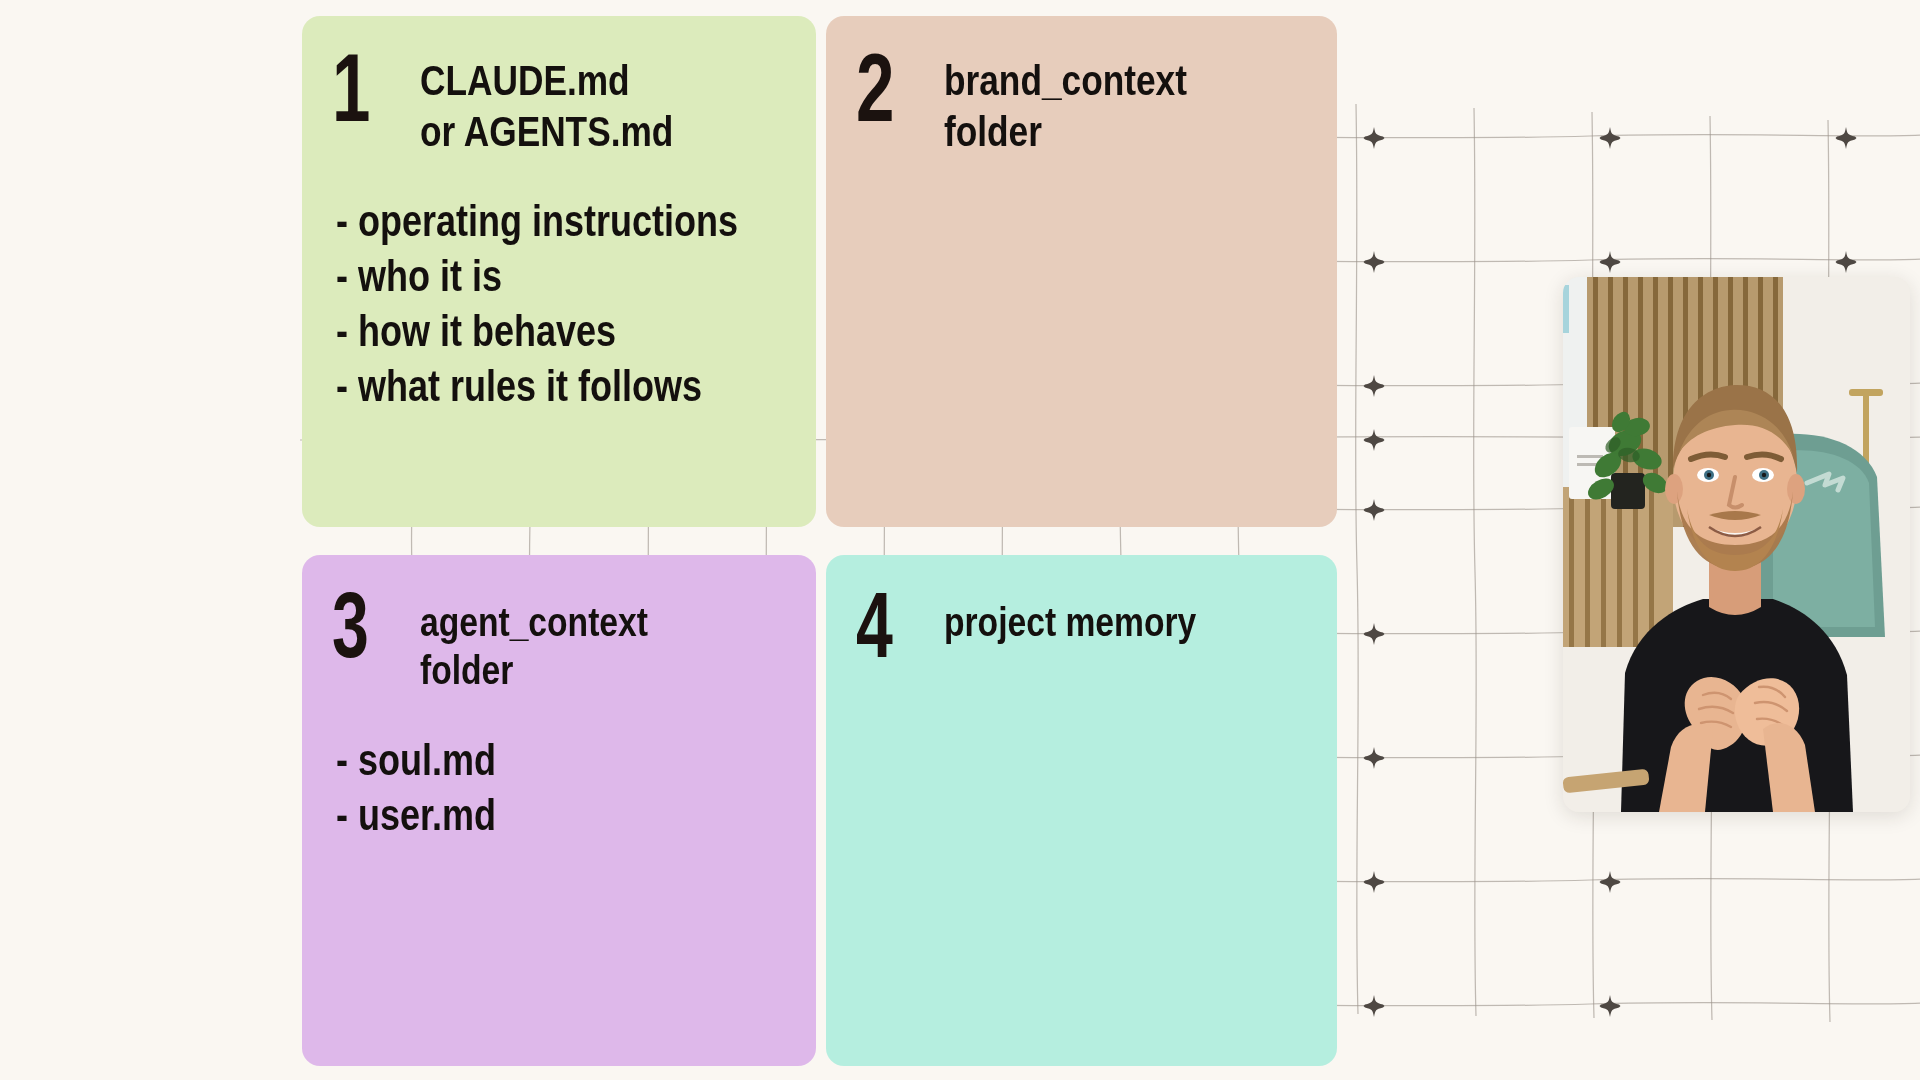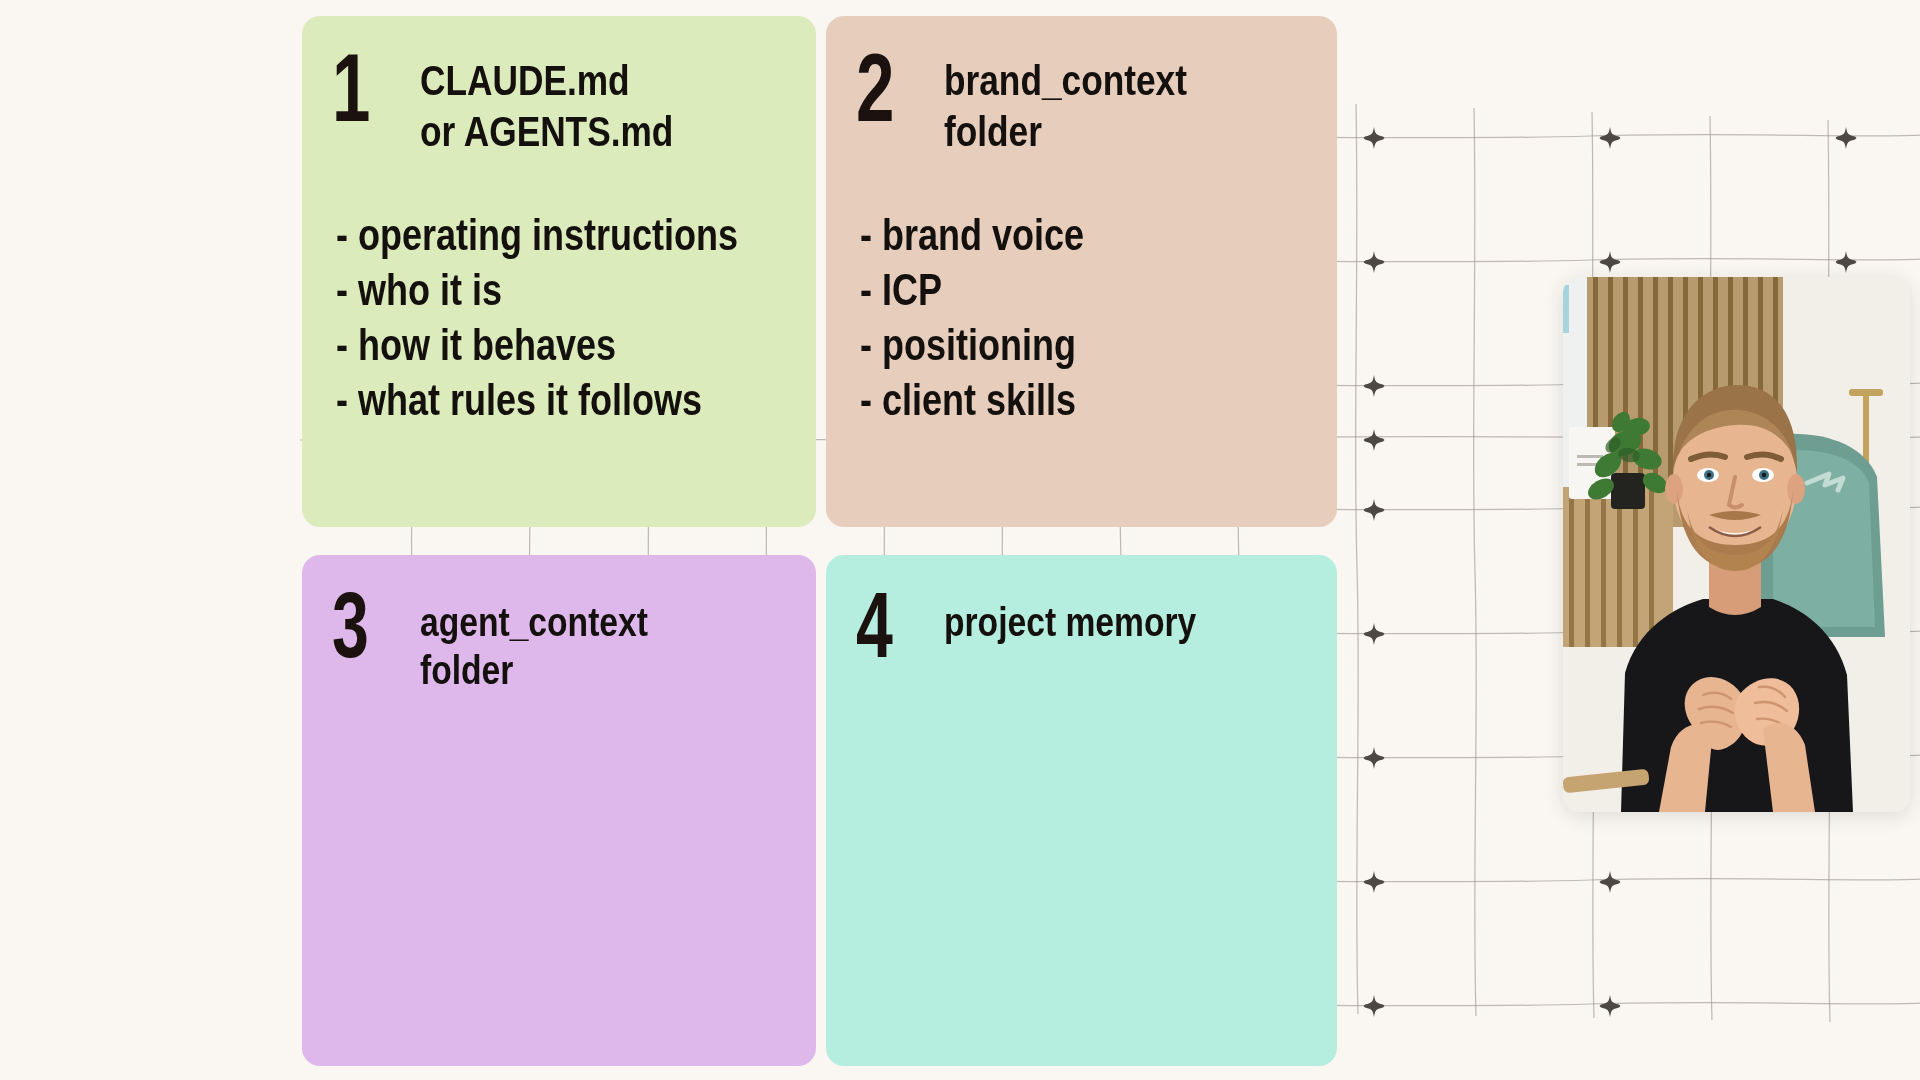--- a/index.html
+++ b/index.html
@@ -75,21 +75,21 @@
     transform-origin:left top;
     width:122%;
     padding-top:9px;
     white-space:pre-line;
   }
   .card-slot.row2 .card-title { padding-top:13px; font-size:41px; }
   .card-slot.row2 .card-num { font-size:92px; }
 
   
   .card-bullets {
-    margin-top:52px;
+    margin-top:38px;
     margin-left:4px;
   }
   .bullet {
     font-family:"Liberation Sans Narrow","Liberation Sans", sans-serif;
     font-weight:bold;
     font-size:45px;
     line-height:1.085;
     color:#14100E;
     transform:scaleX(0.80);
     transform-origin:left center;
@@ -220,35 +220,33 @@
       </div>
     </div>
 
     <div class="card-slot col2">
       <div class="card" style="background: rgb(231, 205, 188);">
         <div class="card-head">
           <div class="card-num">2</div>
           <div class="card-title">brand_context
 folder</div>
         </div>
-        <div class="card-bullets">
-          <div class="bullet">- brand voice</div>
-          <div class="bullet">- ICP</div>
-          <div class="bullet">- positioning</div>
-          <div class="bullet">- client skills</div>
-        </div>
       </div>
     </div>
 
     <div class="card-slot row2">
       <div class="card" style="background: rgb(222, 184, 234);">
         <div class="card-head">
           <div class="card-num">3</div>
           <div class="card-title">agent_context
 folder</div>
+        </div>
+        <div class="card-bullets">
+          <div class="bullet">- soul.md</div>
+          <div class="bullet">- user.md</div>
         </div>
       </div>
     </div>
 
     <div class="card-slot col2 row2">
       <div class="card" style="background: rgb(181, 238, 223);">
         <div class="card-head">
           <div class="card-num">4</div>
           <div class="card-title">project memory</div>
         </div>

